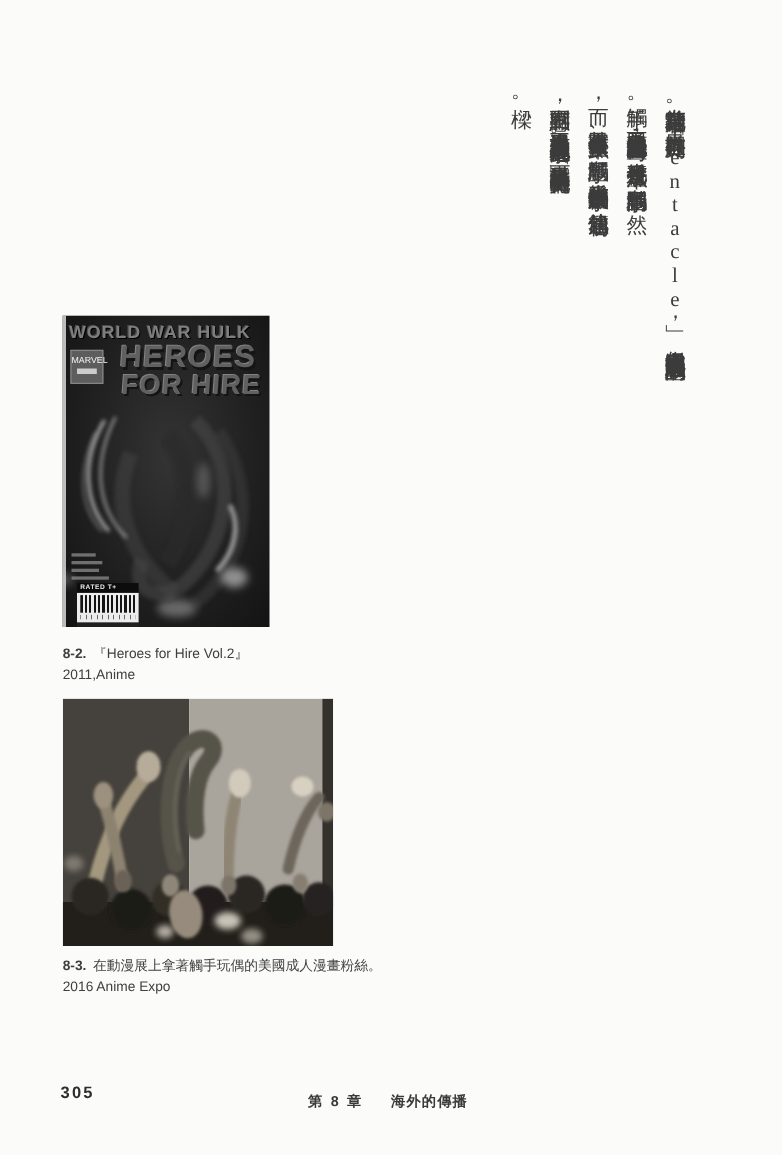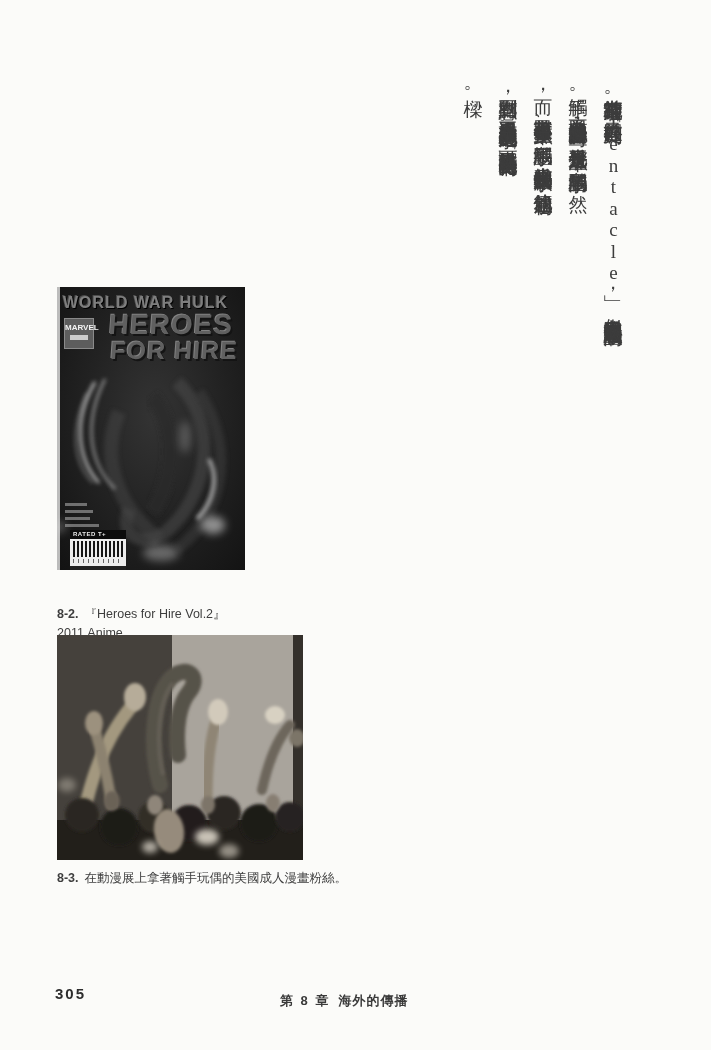--- a/index.html
+++ b/index.html
@@ -29,21 +29,21 @@
   }
   .cover-edge { position:absolute; left:0; top:0; width:3px; height:100%; background:#d9d9d9; opacity:.85; }
   .cover-svg { position:absolute; left:0; top:0; }
   .cover-banner {
     position:absolute; top:7px; left:6px; width:176px; text-align:left;
     font-size:16px; font-weight:bold; letter-spacing:1px; color:#7e7e7e;
     text-shadow:1px 1px 0 #000, -1px -1px 0 #4d4d4d;
     white-space:nowrap;
   }
   .marvel-box { position:absolute; left:7px; top:31px; width:30px; height:31px; background:#5d5d5d; border:1px solid #8a8a8a; }
-  .marvel-text { color:#f3f3f3; font-weight:bold; font-size:8px; margin-top:4px; }
+  .marvel-text { color:#f3f3f3; font-weight:normal; font-size:8px; margin-top:4px; }
   .marvel-sub { height:5px; background:#cccccc; margin:3px 5px 0; }
   .cover-title { position:absolute; left:42px; top:25px; width:142px; text-align:center; transform:skewX(-4deg); }
   .cover-title .t1, .cover-title .t2 {
     font-weight:bold; color:#606060; letter-spacing:1px; line-height:.95;
     text-shadow:2px 2px 0 #141414, -1px -1px 0 #828282;
   }
   .cover-title .t1 { font-size:28px; }
   .cover-title .t2 { font-size:25px; padding-left:10px; }
   .credits { position:absolute; left:8px; top:216px; }
   .credit-bar { height:3px; background:#949494; margin-bottom:4px; opacity:.7; }
@@ -54,30 +54,30 @@
     line-height:9px; padding-left:3px; letter-spacing:.5px;
   }
   .barcode { position:absolute; left:13px; top:252px; width:56px; height:27px; background:#ececec; padding:2px 3px 0; }
   .barcode-bars { height:16px; background:repeating-linear-gradient(90deg,#141414 0 2px,#ececec 2px 4px); }
   .barcode-num { height:4px; margin-top:2px; background:repeating-linear-gradient(90deg,#666 0 1px,transparent 1px 5px); }
   .barcode-foot { position:absolute; left:13px; top:279px; width:56px; height:4px; background:#202020; }
 
   
   .caption { position:absolute; left:57px; font-size:12.5px; line-height:19px; color:#3e3e3e; }
   .caption .lbl { font-weight:bold; margin-right:6px; }
-  .cap1 { top:605px; }
+  .cap1 { top:585px; }
   .cap2 { top:869px; }
 
   
   .photo { position:absolute; left:57px; top:635px; width:246px; height:225px; overflow:hidden; }
 
   
   .page-number { position:absolute; left:55px; top:985px; font-size:15px; font-weight:bold; letter-spacing:2px; color:#2d2d2d; }
   .chapter { position:absolute; left:280px; top:992px; font-size:13px; font-weight:bold; color:#3a3a3a; }
-  .chapter .clabel { margin-right:8px; letter-spacing:2px; }
+  .chapter .clabel { margin-right:25px; letter-spacing:2px; }
   .chapter .ctitle { letter-spacing:1px; }
 </style>
 </head>
 <body>
 
 <div class="page">
 
   <div class="vtext">
     <div class="vline">常有精神地活躍著。目前在外國提到「Tentacle」，大家似乎還是比較容易想到章魚和烏賊型的</div>
     <div class="vline">觸手。而前田俊夫的海外粉絲請他替自己畫圖時，也幾乎都是要求章魚、烏賊型的觸手圖。然</div>
@@ -187,20 +187,21 @@
 
       <ellipse cx="150" cy="202" rx="12" ry="8" fill="#e6e0d3" opacity="0.85" filter="url(#pb2)"></ellipse>
       <ellipse cx="93" cy="212" rx="8" ry="6" fill="#d8d2c6" opacity="0.8" filter="url(#pb2)"></ellipse>
       <ellipse cx="172" cy="216" rx="10" ry="7" fill="#c6c0b3" opacity="0.7" filter="url(#pb2)"></ellipse>
       <ellipse cx="10" cy="150" rx="9" ry="7" fill="#b8b2a5" opacity="0.5" filter="url(#pb2)"></ellipse>
     </svg>
   </div>
 
   <div class="caption cap2">
     <div><span class="lbl">8-3.</span><span>在動漫展上拿著觸手玩偶的美國成人漫畫粉絲。</span></div>
+    <div>2016 Anime Expo</div>
   </div>
 
   <div class="page-number">305</div>
   <div class="chapter">
     <span class="clabel">第 8 章</span><span class="ctitle">海外的傳播</span>
   </div>
 
 </div>
 
 </body></html>

